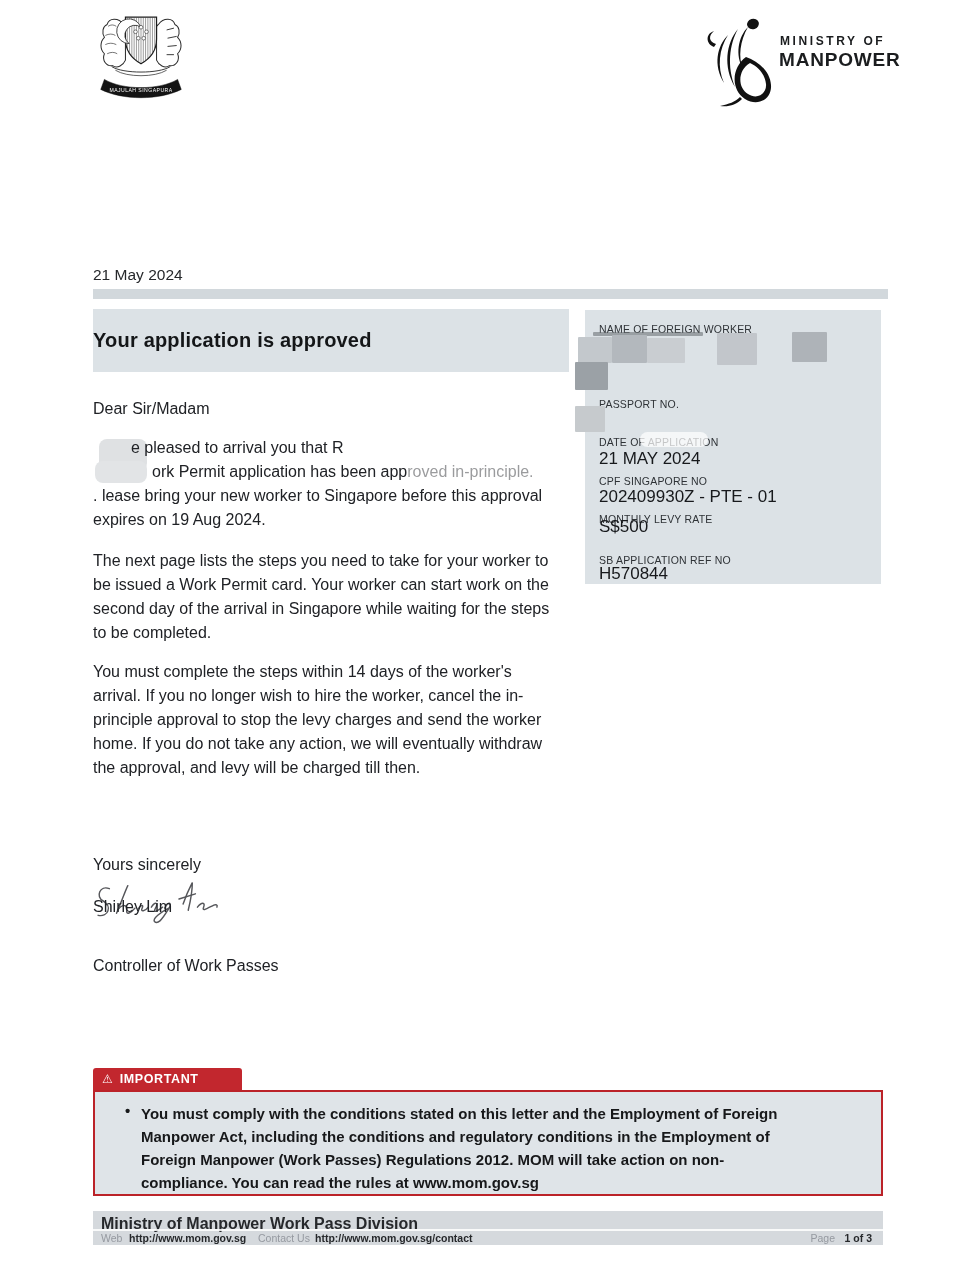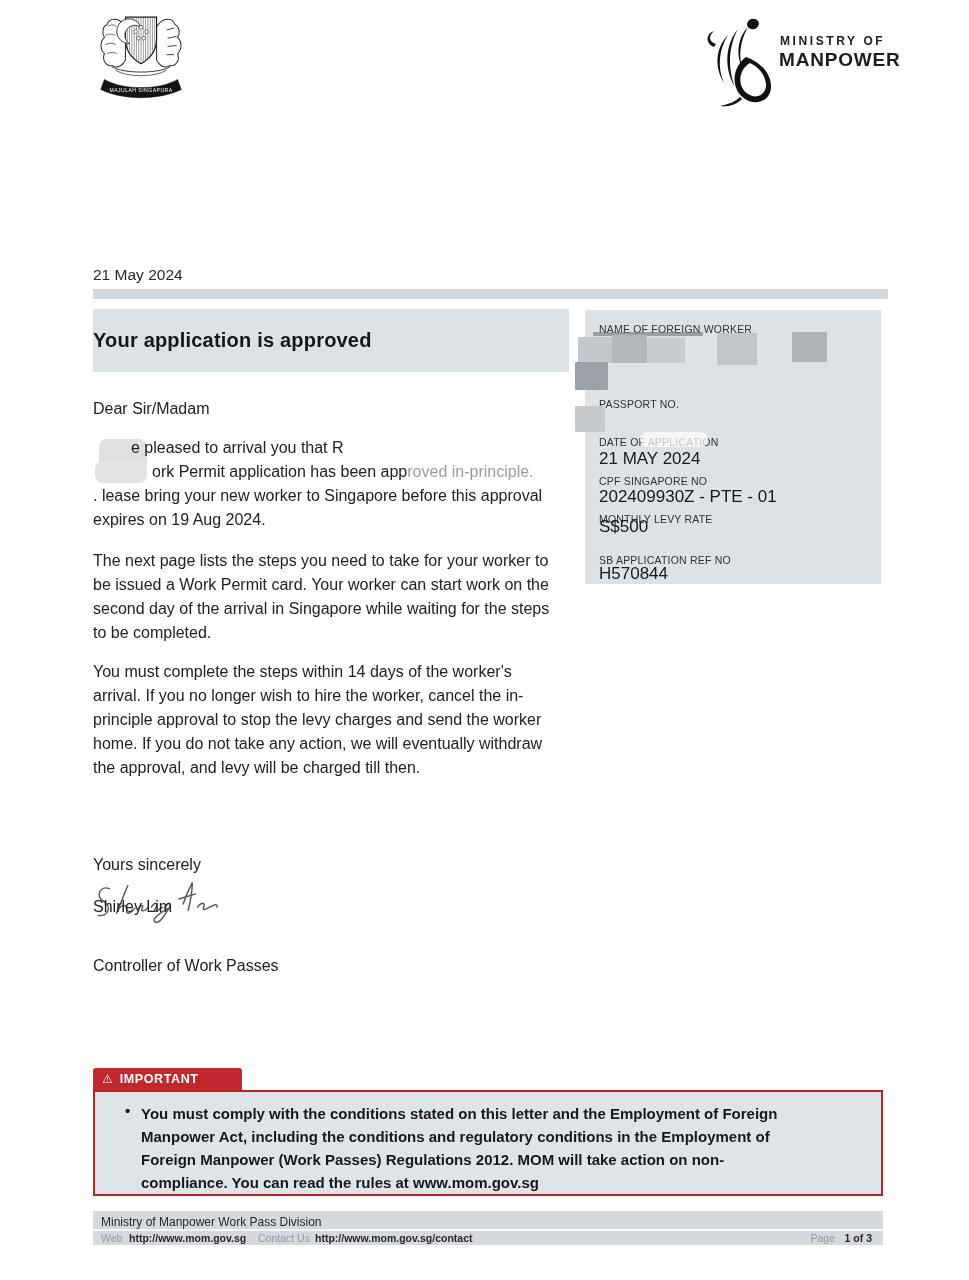--- a/index.html
+++ b/index.html
@@ -31,21 +31,21 @@
   .sig path{fill:none;stroke:#55565a;stroke-width:1.4;stroke-linecap:round;}
   
   .imp-tab{background:#c2272e;border-radius:3px 3px 0 0;display:flex;align-items:center;padding-left:9px;}
   .imp-tab .warn{color:#ffffff;font-size:12px;line-height:1;}
   .imp-tab .lbl{color:#ffffff;font-weight:bold;font-size:12.5px;letter-spacing:0.6px;margin-left:7px;}
   .imp-box{background:#dfe4e8;border:2.5px solid #bb2228;box-sizing:border-box;}
   .imp-bullet{position:absolute;left:30px;top:10px;font-weight:bold;font-size:15px;color:#17181a;}
   .imp-text{position:absolute;left:46px;top:10px;width:710px;font-weight:bold;font-size:15px;line-height:23px;color:#17181a;}
   
   .footer{background:#d5d9dd;}
-  .ft-title{position:absolute;left:8px;top:4px;font-size:12px;font-weight:normal;color:#26282b;}
+  .ft-title{position:absolute;left:8px;top:4px;font-size:16px;font-weight:bold;color:#26282b;}
   .ft-sep{position:absolute;left:0;top:18px;width:100%;height:1.5px;background:rgba(255,255,255,0.85);}
   .ft-muted{color:#9599a0;font-size:10.5px;}
   .ft-strong{color:#26282b;font-size:10.5px;font-weight:bold;}
   .ft-row2 span{position:absolute;top:0;white-space:nowrap;}
 </style>
 </head>
 <body>
 
 <div class="page">
 

